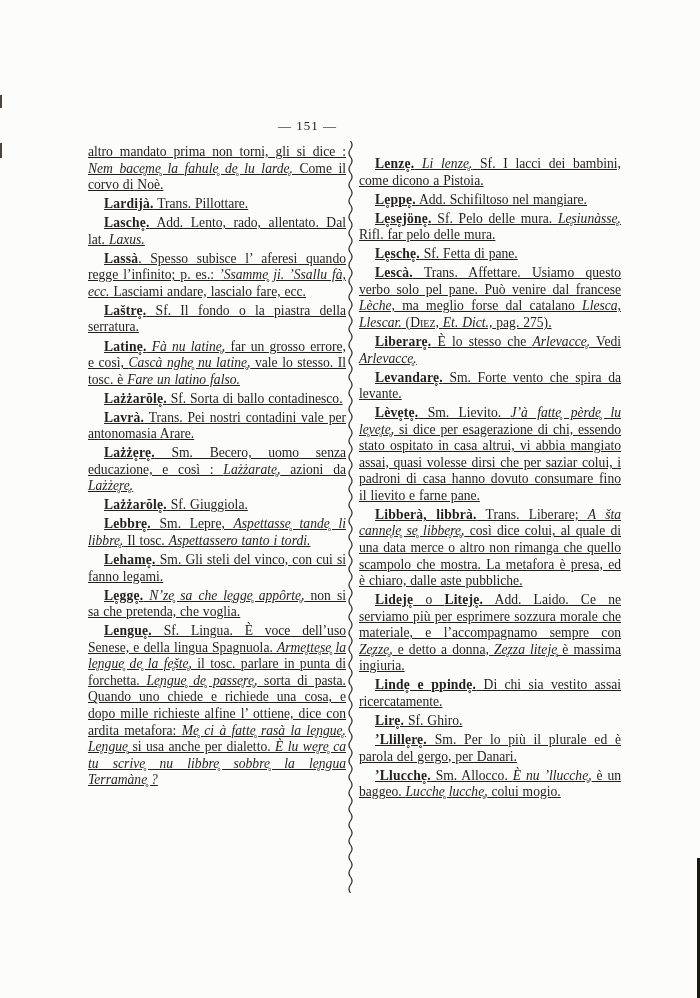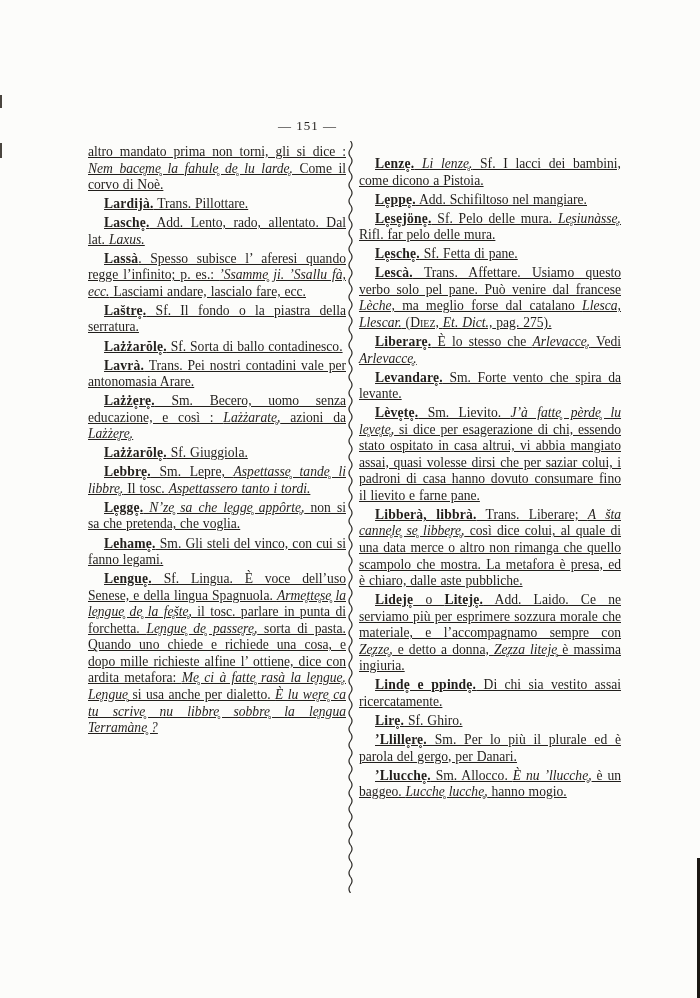--- a/index.html
+++ b/index.html
@@ -46,27 +46,28 @@
 <div class="sheet">
 
   <div class="page-number">— 151 —</div>
 
   <section class="col col-left">
       <p class="entry noindent"><span class="seg-p">altro mandato prima  non torni, gli si dice : </span><span class="seg-i">Nem bace̥me̥ la fahule̥ de̥ lu larde̥.</span><span class="seg-p"> Come il corvo di Noè.</span></p>
       <p class="entry"><span class="seg-b">Lardijà.</span><span class="seg-p"> Trans. Pillottare.</span></p>
       <p class="entry"><span class="seg-b">Lasche̥.</span><span class="seg-p"> Add. Lento, rado, allentato. Dal lat. </span><span class="seg-i">Laxus.</span></p>
       <p class="entry"><span class="seg-b">Lassà</span><span class="seg-p">. Spesso subisce l’ aferesi quando regge l’infinito; p. es.: </span><span class="seg-i">’Ssamme̥ ji. ’Ssallu fà, ecc.</span><span class="seg-p"> Lasciami andare, lascialo fare, ecc.</span></p>
       <p class="entry"><span class="seg-b">Laštre̥.</span><span class="seg-p"> Sf. Il fondo o la piastra della serratura.</span></p>
+      <p class="entry"><span class="seg-b">Latine̥.</span><span class="seg-i"> Fà nu latine̥,</span><span class="seg-p"> far un grosso errore, e così, </span><span class="seg-i">Cascà nghe̥ nu latine̥,</span><span class="seg-p"> vale lo stesso. Il tosc. è </span><span class="seg-i">Fare un latino falso.</span></p>
       <p class="entry"><span class="seg-b">Lażżarŏle̥.</span><span class="seg-p"> Sf. Sorta di ballo contadinesco.</span></p>
       <p class="entry"><span class="seg-b">Lavrà.</span><span class="seg-p"> Trans. Pei nostri contadini vale per antonomasia Arare.</span></p>
       <p class="entry"><span class="seg-b">Lażże̥re̥.</span><span class="seg-p"> Sm. Becero, uomo senza educazione, e così : </span><span class="seg-i">Lażżarate̥,</span><span class="seg-p"> azioni da </span><span class="seg-i">Lażże̥re̥.</span></p>
       <p class="entry"><span class="seg-b">Lażżarŏle̥.</span><span class="seg-p"> Sf. Giuggiola.</span></p>
       <p class="entry"><span class="seg-b">Lebbre̥.</span><span class="seg-p"> Sm. Lepre, </span><span class="seg-i">Aspettasse̥ tande̥ li libbre̥.</span><span class="seg-p"> Il tosc. </span><span class="seg-i">Aspettassero tanto i tordi.</span></p>
+      <p class="entry"><span class="seg-b">Lehame̥.</span><span class="seg-p"> Sm. Gli steli del vinco, con cui si fanno legami.</span></p>
       <p class="entry"><span class="seg-b">Le̥gge̥.</span><span class="seg-i"> N’ze̥ sa che le̥gge̥ appôrte̥,</span><span class="seg-p"> non si sa che pretenda, che voglia.</span></p>
-      <p class="entry"><span class="seg-b">Lehame̥.</span><span class="seg-p"> Sm. Gli steli del vinco, con cui si fanno legami.</span></p>
       <p class="entry"><span class="seg-b">Lengue̥.</span><span class="seg-p"> Sf. Lingua. È voce dell’uso Senese, e della lingua Spagnuola. </span><span class="seg-i">Arme̥tte̥se̥ la le̥ngue̥ de̥ la fe̥šte̥,</span><span class="seg-p"> il tosc. parlare in punta di forchetta. </span><span class="seg-i">Le̥ngue̥ de̥ passe̥re̥,</span><span class="seg-p"> sorta di pasta. Quando uno chiede e richiede una cosa, e dopo mille richieste alfine l’ ottiene, dice con ardita metafora: </span><span class="seg-i">Me̥ ci à fatte̥ rasà la le̥ngue̥. Le̥ngue̥</span><span class="seg-p"> si usa anche per dialetto. </span><span class="seg-i">È lu we̥re̥ ca tu scrive̥ nu libbre̥ sobbre̥ la le̥ngua Terramàne̥ ?</span></p>
     </section>
 
   <svg class="divider" viewBox="0 0 7 752" preserveAspectRatio="none" xmlns="http://www.w3.org/2000/svg">
     <defs>
       <pattern id="wv" width="7" height="16" patternUnits="userSpaceOnUse">
         <path d="M3.5 0 Q6.6 4 3.5 8 Q0.4 12 3.5 16" fill="none" stroke-width="1.2" style="stroke:var(--divider-color,#2b2926)"></path>
       </pattern>
     </defs>
     <rect x="0" y="0" width="7" height="752" fill="url(#wv)"></rect>
@@ -79,20 +80,20 @@
       <p class="entry"><span class="seg-b">Le̥sche̥.</span><span class="seg-p"> Sf. Fetta di pane.</span></p>
       <p class="entry"><span class="seg-b">Lescà.</span><span class="seg-p"> Trans. Affettare. Usiamo questo verbo solo pel pane. Può venire dal francese </span><span class="seg-i">Lèche,</span><span class="seg-p"> ma meglio forse dal catalano </span><span class="seg-i">Llesca, Llescar.</span><span class="seg-p"> (</span><span class="seg-sc">Diez,</span><span class="seg-p"> </span><span class="seg-i">Et. Dict.,</span><span class="seg-p"> pag. 275).</span></p>
       <p class="entry"><span class="seg-b">Liberare̥.</span><span class="seg-p"> È lo stesso che </span><span class="seg-i">Arlevacce̥.</span><span class="seg-p"> Vedi </span><span class="seg-i">Arlevacce̥.</span></p>
       <p class="entry"><span class="seg-b">Levandare̥.</span><span class="seg-p"> Sm. Forte vento che spira da levante.</span></p>
       <p class="entry"><span class="seg-b">Lève̥te̥.</span><span class="seg-p"> Sm. Lievito. </span><span class="seg-i">J’à fatte̥ pèrde̥ lu le̥ve̥te̥,</span><span class="seg-p"> si dice per esagerazione di chi, essendo stato ospitato in casa altrui, vi abbia mangiato assai, quasi volesse dirsi che per saziar colui, i padroni di casa hanno dovuto consumare fino il lievito e farne pane.</span></p>
       <p class="entry"><span class="seg-b">Libberà, libbrà.</span><span class="seg-p"> Trans. Liberare; </span><span class="seg-i">A šta canne̥le̥ se̥ libbe̥re̥,</span><span class="seg-p"> così dice colui, al quale di una data merce o altro non rimanga che quello scampolo che mostra. La metafora è presa, ed è chiaro, dalle aste pubbliche.</span></p>
       <p class="entry"><span class="seg-b">Lideje̥</span><span class="seg-p"> o </span><span class="seg-b">Liteje̥.</span><span class="seg-p"> Add. Laido. Ce ne serviamo più per esprimere sozzura morale che materiale, e l’accompagnamo sempre con </span><span class="seg-i">Ze̥zze̥,</span><span class="seg-p"> e detto a donna, </span><span class="seg-i">Ze̥zza liteje̥</span><span class="seg-p"> è massima ingiuria.</span></p>
       <p class="entry"><span class="seg-b">Linde̥ e ppinde̥.</span><span class="seg-p"> Di chi sia vestito assai ricercatamente.</span></p>
       <p class="entry"><span class="seg-b">Lire̥.</span><span class="seg-p"> Sf. Ghiro.</span></p>
       <p class="entry"><span class="seg-b">’Llille̥re̥.</span><span class="seg-p"> Sm. Per lo più il plurale ed è parola del gergo, per Danari.</span></p>
-      <p class="entry"><span class="seg-b">’Llucche̥.</span><span class="seg-p"> Sm. Allocco. </span><span class="seg-i">È nu ’llucche̥,</span><span class="seg-p"> è un baggeo. </span><span class="seg-i">Lucche̥ lucche̥,</span><span class="seg-p"> hanno mogio.</span></p>
+      <p class="entry"><span class="seg-b">’Llucche̥.</span><span class="seg-p"> Sm. Allocco. </span><span class="seg-i">È nu ’llucche̥,</span><span class="seg-p"> è un baggeo. </span><span class="seg-i">Lucche̥ lucche̥,</span><span class="seg-p"> colui mogio.</span></p>
     </section>
 
   <div class="edge-right"></div>
   <div class="edge-left a"></div>
   <div class="edge-left b"></div>
 
 </div>
 
 </body></html>

